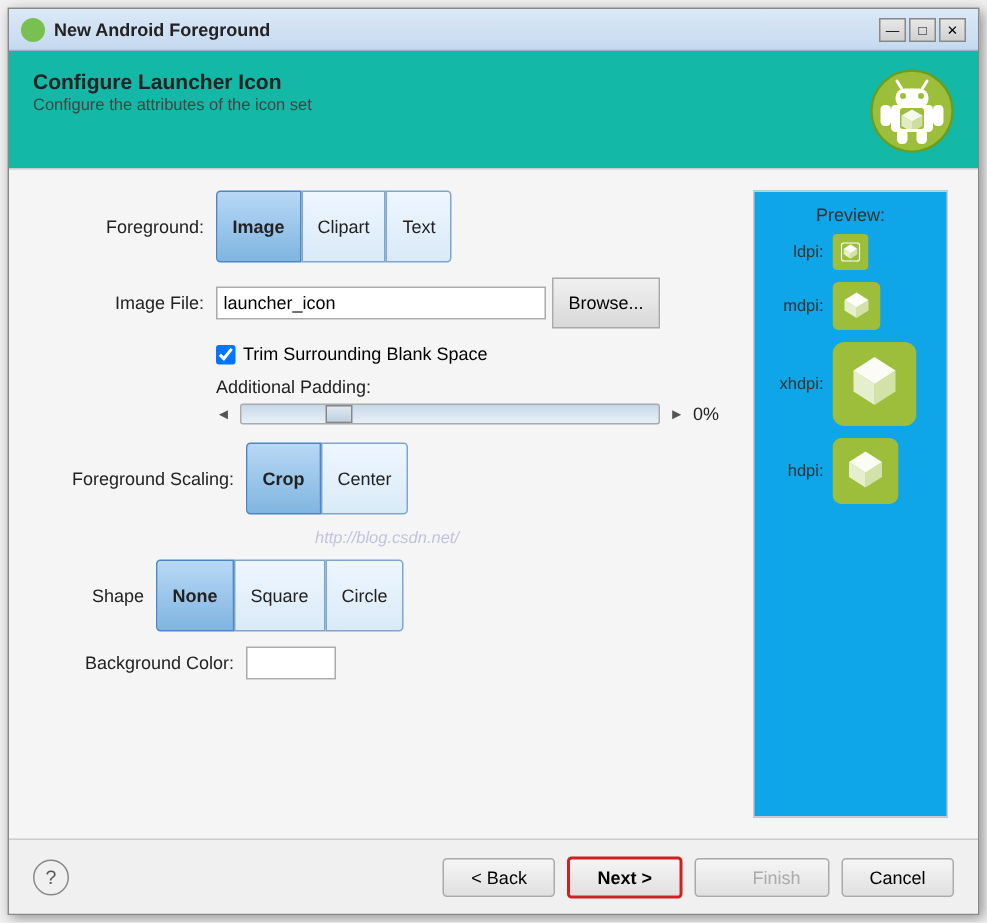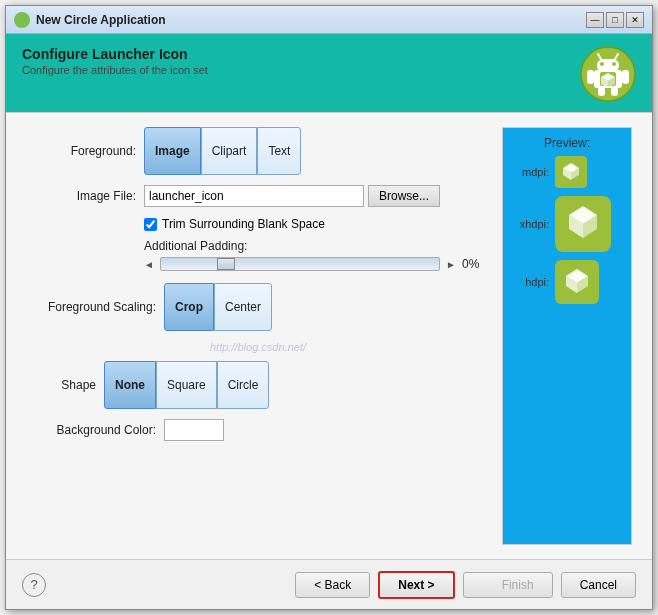--- a/index.html
+++ b/index.html
@@ -140,21 +140,21 @@
     .image-file-input {
       width: 220px;
     }
     .browse-btn {
       padding: 2px 10px;
       background: linear-gradient(to bottom, #f0f0f0, #d8d8d8);
       border: 1px solid #aaa;
       font-size: 12px;
       cursor: pointer;
       margin-left: 4px;
-      height: 22px;
+      height: 34px;
     }
     .checkbox-row {
       display: flex;
       align-items: center;
       margin-left: 118px;
       margin-bottom: 8px;
     }
     .checkbox-row input[type=checkbox] {
       margin-right: 5px;
     }
@@ -316,21 +316,21 @@
       min-height: 340px;
     }
   </style>
 </head>
 <body>
 
 <div class="window">
 
   <div class="title-bar">
     <div class="title-bar-icon"></div>
-    <span class="title-bar-text">New Circle Application</span>
+    <span class="title-bar-text">New Android Foreground</span>
     <div class="title-bar-controls">
       <div class="title-btn">—</div>
       <div class="title-btn">□</div>
       <div class="title-btn">✕</div>
     </div>
   </div>
 
   <div class="header-section">
     <div class="header-text">
       <h2>Configure Launcher Icon</h2>
@@ -420,20 +420,30 @@
         <span class="form-label" style="min-width:130px;">Background Color:</span>
         <div class="color-swatch"></div>
       </div>
 
     </div>
 
     <div class="right-panel preview-border">
       <div class="preview-label">Preview:</div>
       <div class="preview-section">
 
+        <div class="preview-item">
+          <span class="preview-item-label">ldpi:</span>
+          <svg class="android-icon-sm" viewBox="0 0 32 32">
+            <rect width="32" height="32" rx="4" fill="#9dbe3a"></rect>
+            <rect x="8" y="8" width="16" height="16" rx="2" fill="#9dbe3a" stroke="white" stroke-width="1"></rect>
+            <polygon points="16,9 22,13 16,17 10,13" fill="white" opacity="0.95"></polygon>
+            <polygon points="10,13 16,17 16,22 10,18" fill="white" opacity="0.75"></polygon>
+            <polygon points="22,13 16,17 16,22 22,18" fill="white" opacity="0.55"></polygon>
+          </svg>
+        </div>
 
         <div class="preview-item">
           <span class="preview-item-label">mdpi:</span>
           <svg class="android-icon-md" viewBox="0 0 32 32">
             <rect width="32" height="32" rx="4" fill="#9dbe3a"></rect>
             <polygon points="16,7 24,12 16,17 8,12" fill="white" opacity="0.95"></polygon>
             <polygon points="8,12 16,17 16,24 8,19" fill="white" opacity="0.75"></polygon>
             <polygon points="24,12 16,17 16,24 24,19" fill="white" opacity="0.55"></polygon>
           </svg>
         </div>

